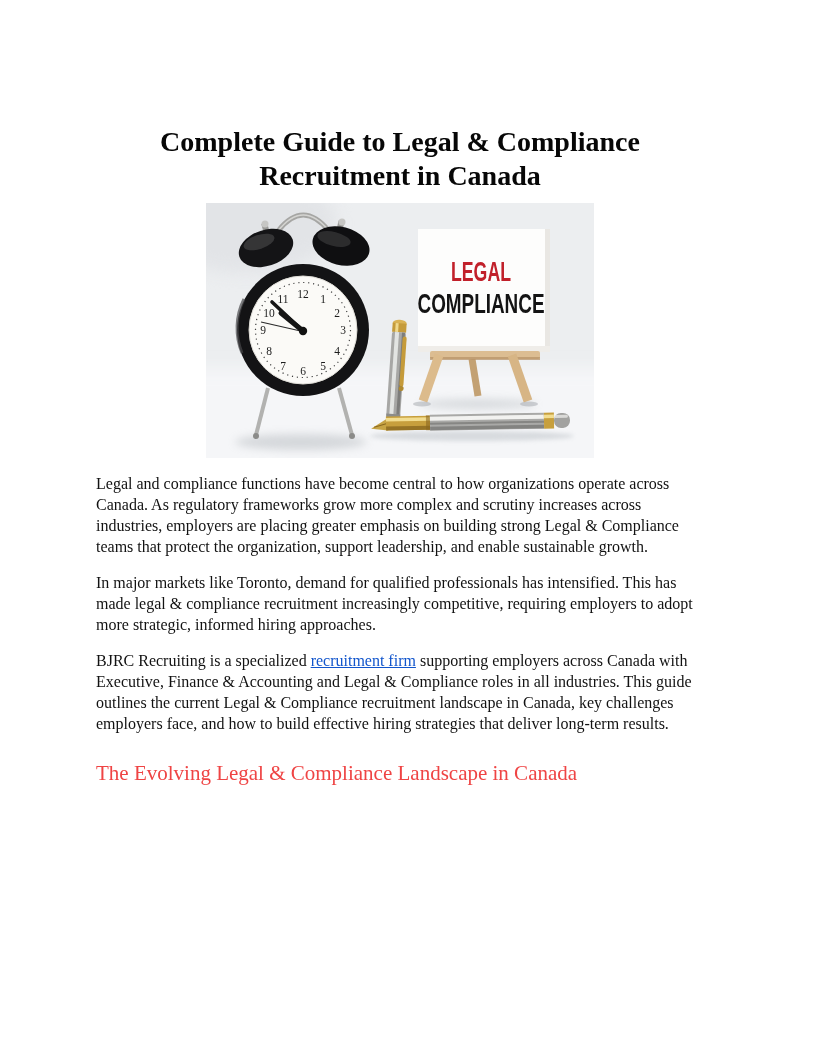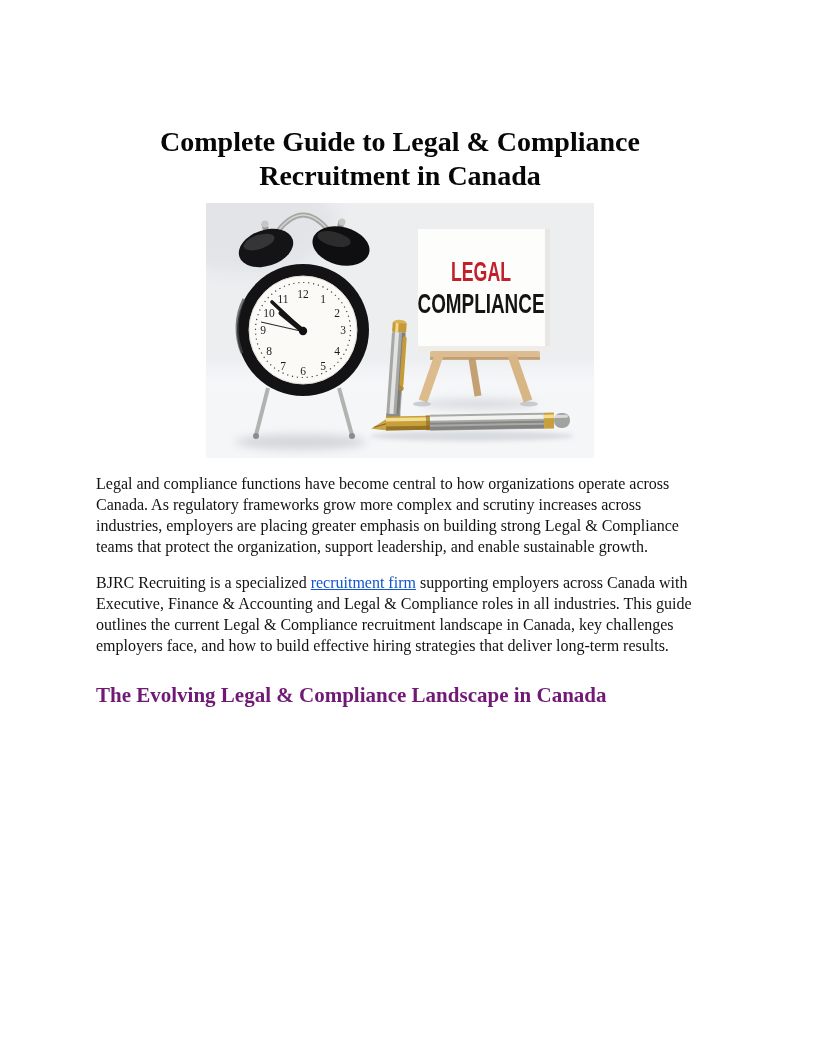--- a/index.html
+++ b/index.html
@@ -15,22 +15,22 @@
   h1.doc-title {
     font-size: 28px; line-height: 34px; font-weight: bold;
     text-align: center; margin: 0 auto 10px auto; max-width: 600px;
     color: #070707;
   }
   figure.hero { margin: 0 auto; width: 388px; height: 255px; padding: 0; }
   figure.hero svg { display: block; }
   p.body-par { font-size: 16px; line-height: 21px; margin: 15px 0; color: #121212; }
   p.body-par.first { }
   h2.section-heading {
-    font-size: 21px; line-height: 27px; font-weight: bold;
-    margin: 26px 0 14px 0; color: #701a75;
+    font-size: 21px; line-height: 27px; font-weight: normal;
+    margin: 26px 0 14px 0; color: #ef4444;
   }
   a.doc-link { color: #1155cc; cursor: pointer; }
   .soft-blur-8 { filter: blur(8px); }
   .soft-blur-4 { filter: blur(4px); }
   .soft-blur-2 { filter: blur(2px); }
 </style>
 </head>
 <body>
 
 <div class="page">
@@ -139,19 +139,20 @@
         <rect x="338" y="211" width="10" height="16" fill="#c79f3d"></rect>
         <rect x="338" y="213" width="10" height="3.5" fill="#f2dd90"></rect>
         <rect x="348" y="211.5" width="16" height="15" rx="7" fill="#a2a2a0"></rect>
         <rect x="348" y="213.5" width="14" height="3" rx="1.5" fill="#e8e8e6" opacity="0.8"></rect>
       </g>
     </svg>
   </figure>
 
   <p class="body-par first">Legal and compliance functions have become central to how organizations operate across Canada. As regulatory frameworks grow more complex and scrutiny increases across industries, employers are placing greater emphasis on building strong Legal &amp; Compliance teams that protect the organization, support leadership, and enable sustainable growth.</p>
 
+  <p class="body-par">In major markets like Toronto, demand for qualified professionals has intensified. This has made legal &amp; compliance recruitment increasingly competitive, requiring employers to adopt more strategic, informed hiring approaches.</p>
 
   <p class="body-par"><span>BJRC Recruiting is a specialized </span><a class="doc-link" href="#" style="color: rgb(17, 85, 204);">recruitment firm</a><span> supporting employers across Canada with Executive, Finance &amp; Accounting and Legal &amp; Compliance roles in all industries. This guide outlines the current Legal &amp; Compliance recruitment landscape in Canada, key challenges employers face, and how to build effective hiring strategies that deliver long-term results.</span></p>
 
   <h2 class="section-heading">The Evolving Legal &amp; Compliance Landscape in Canada</h2>
 
 
 </div>
 
 </body></html>

